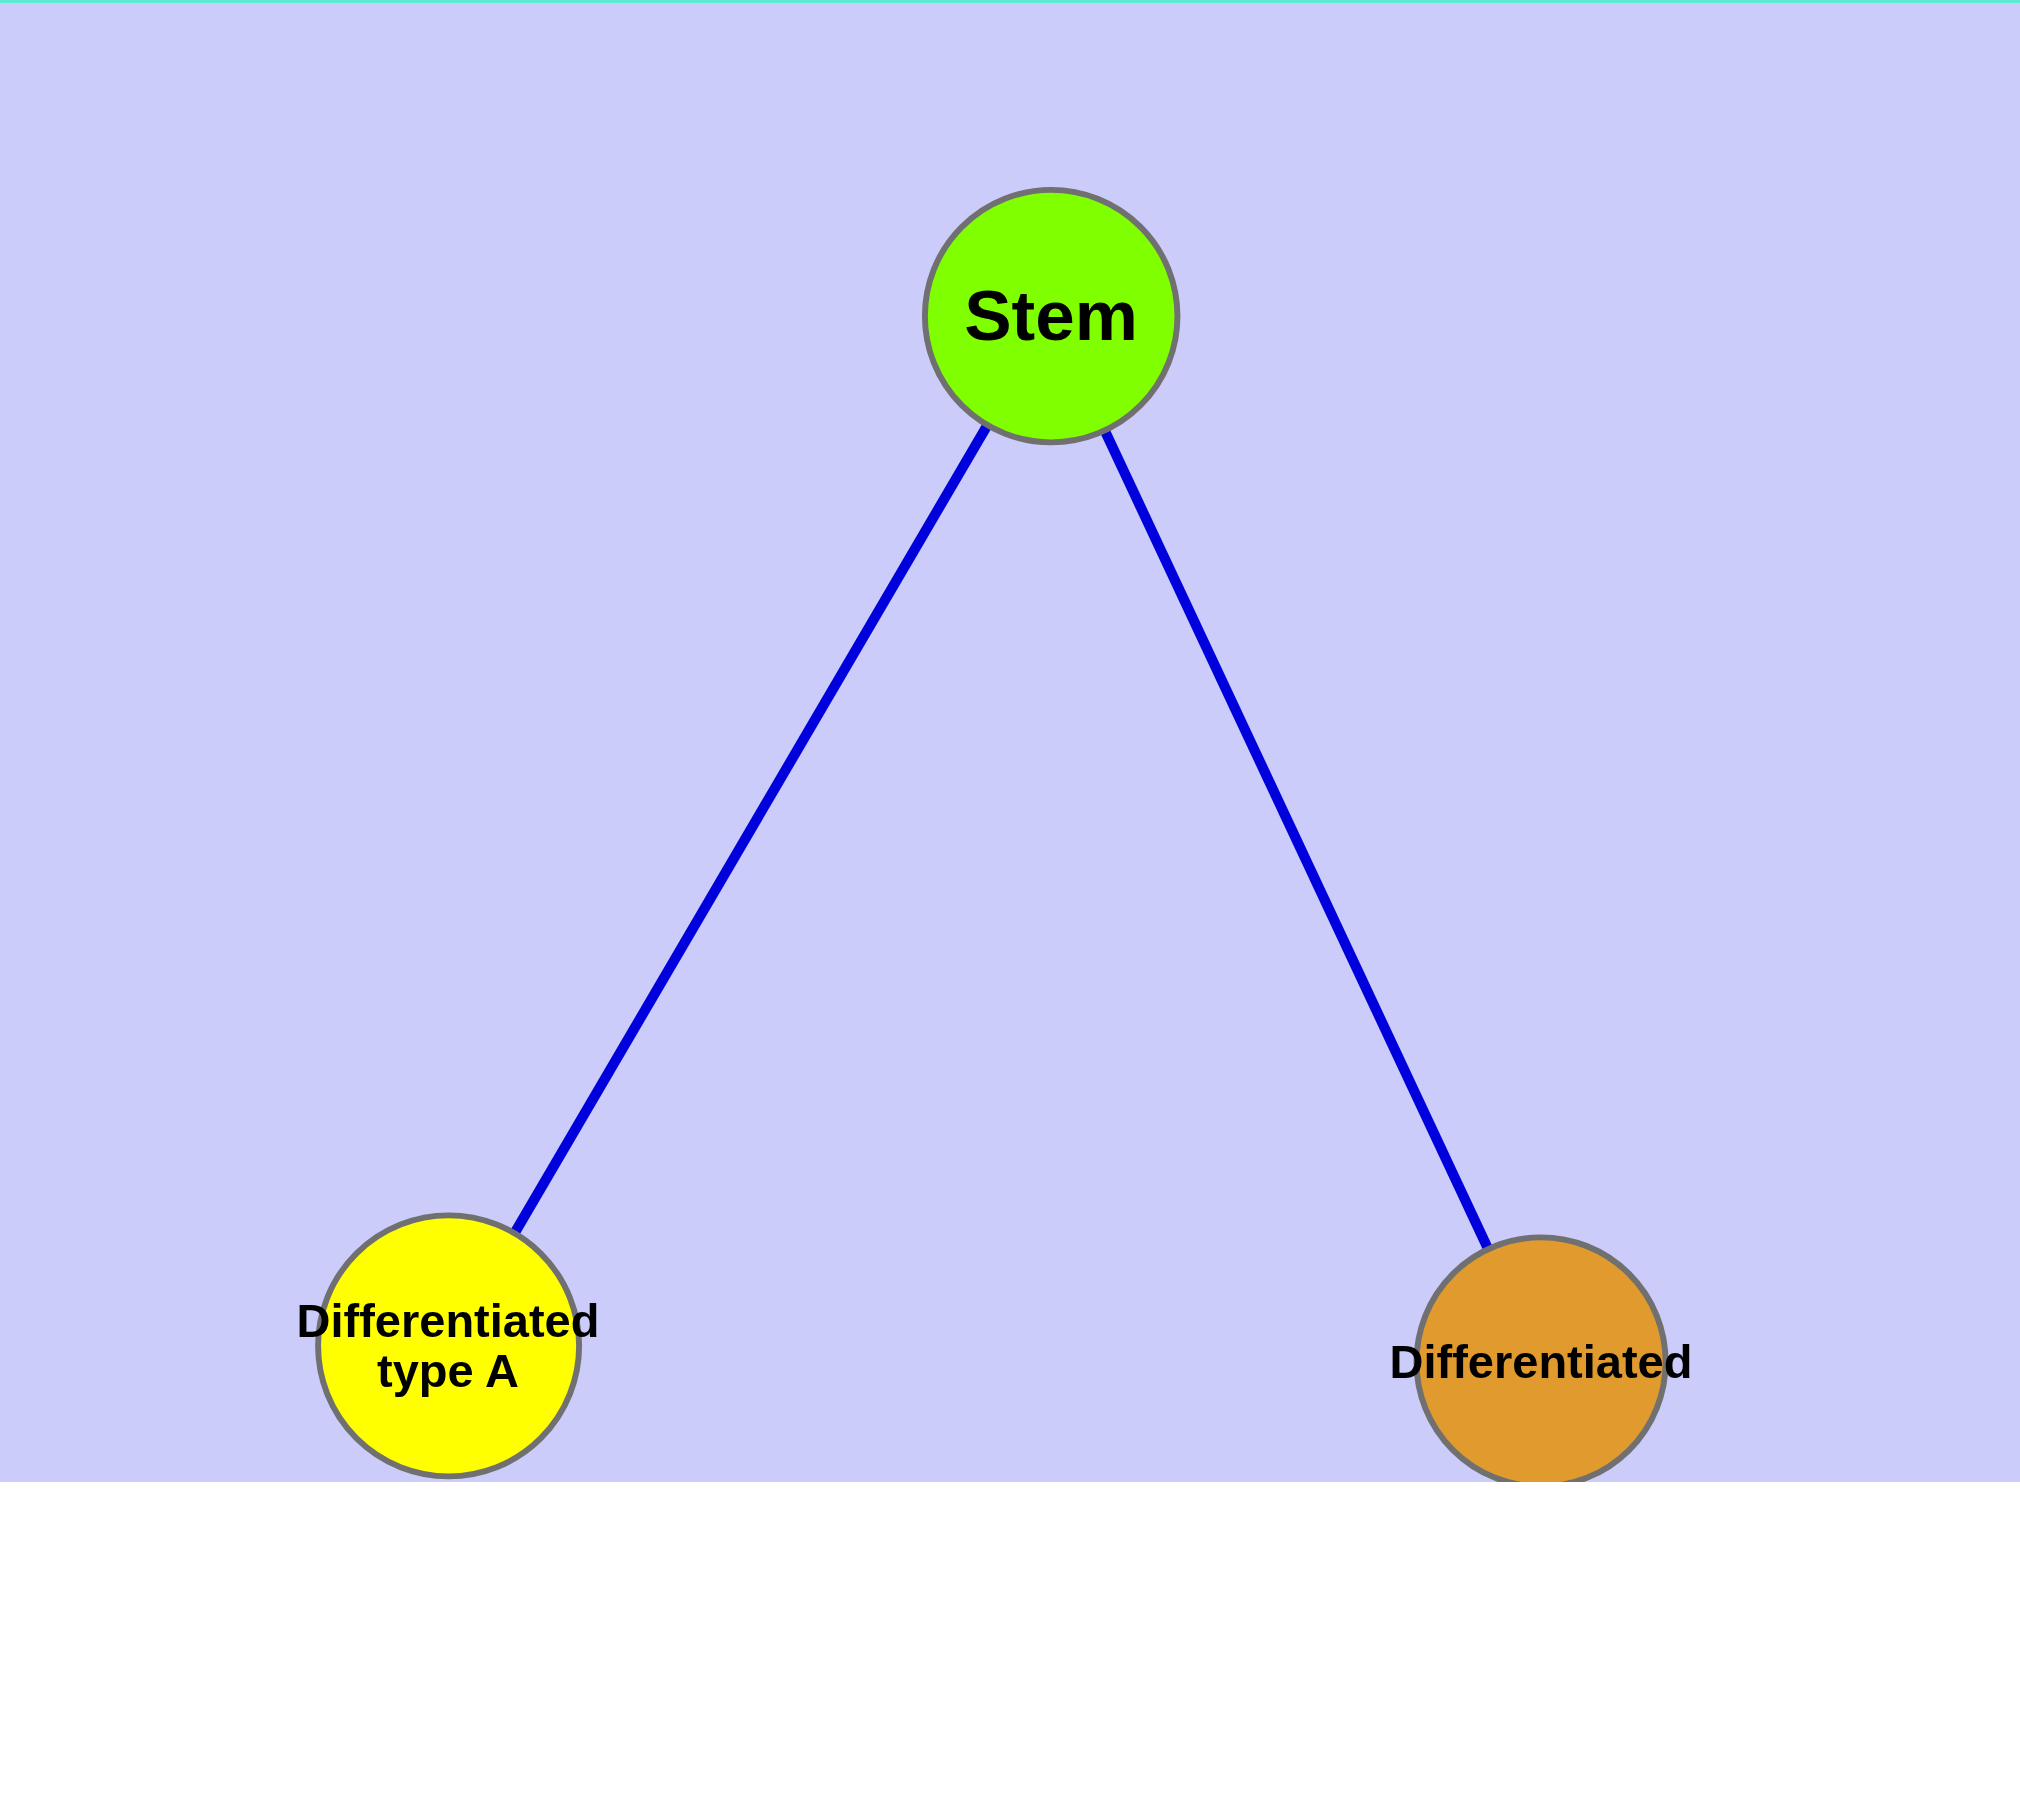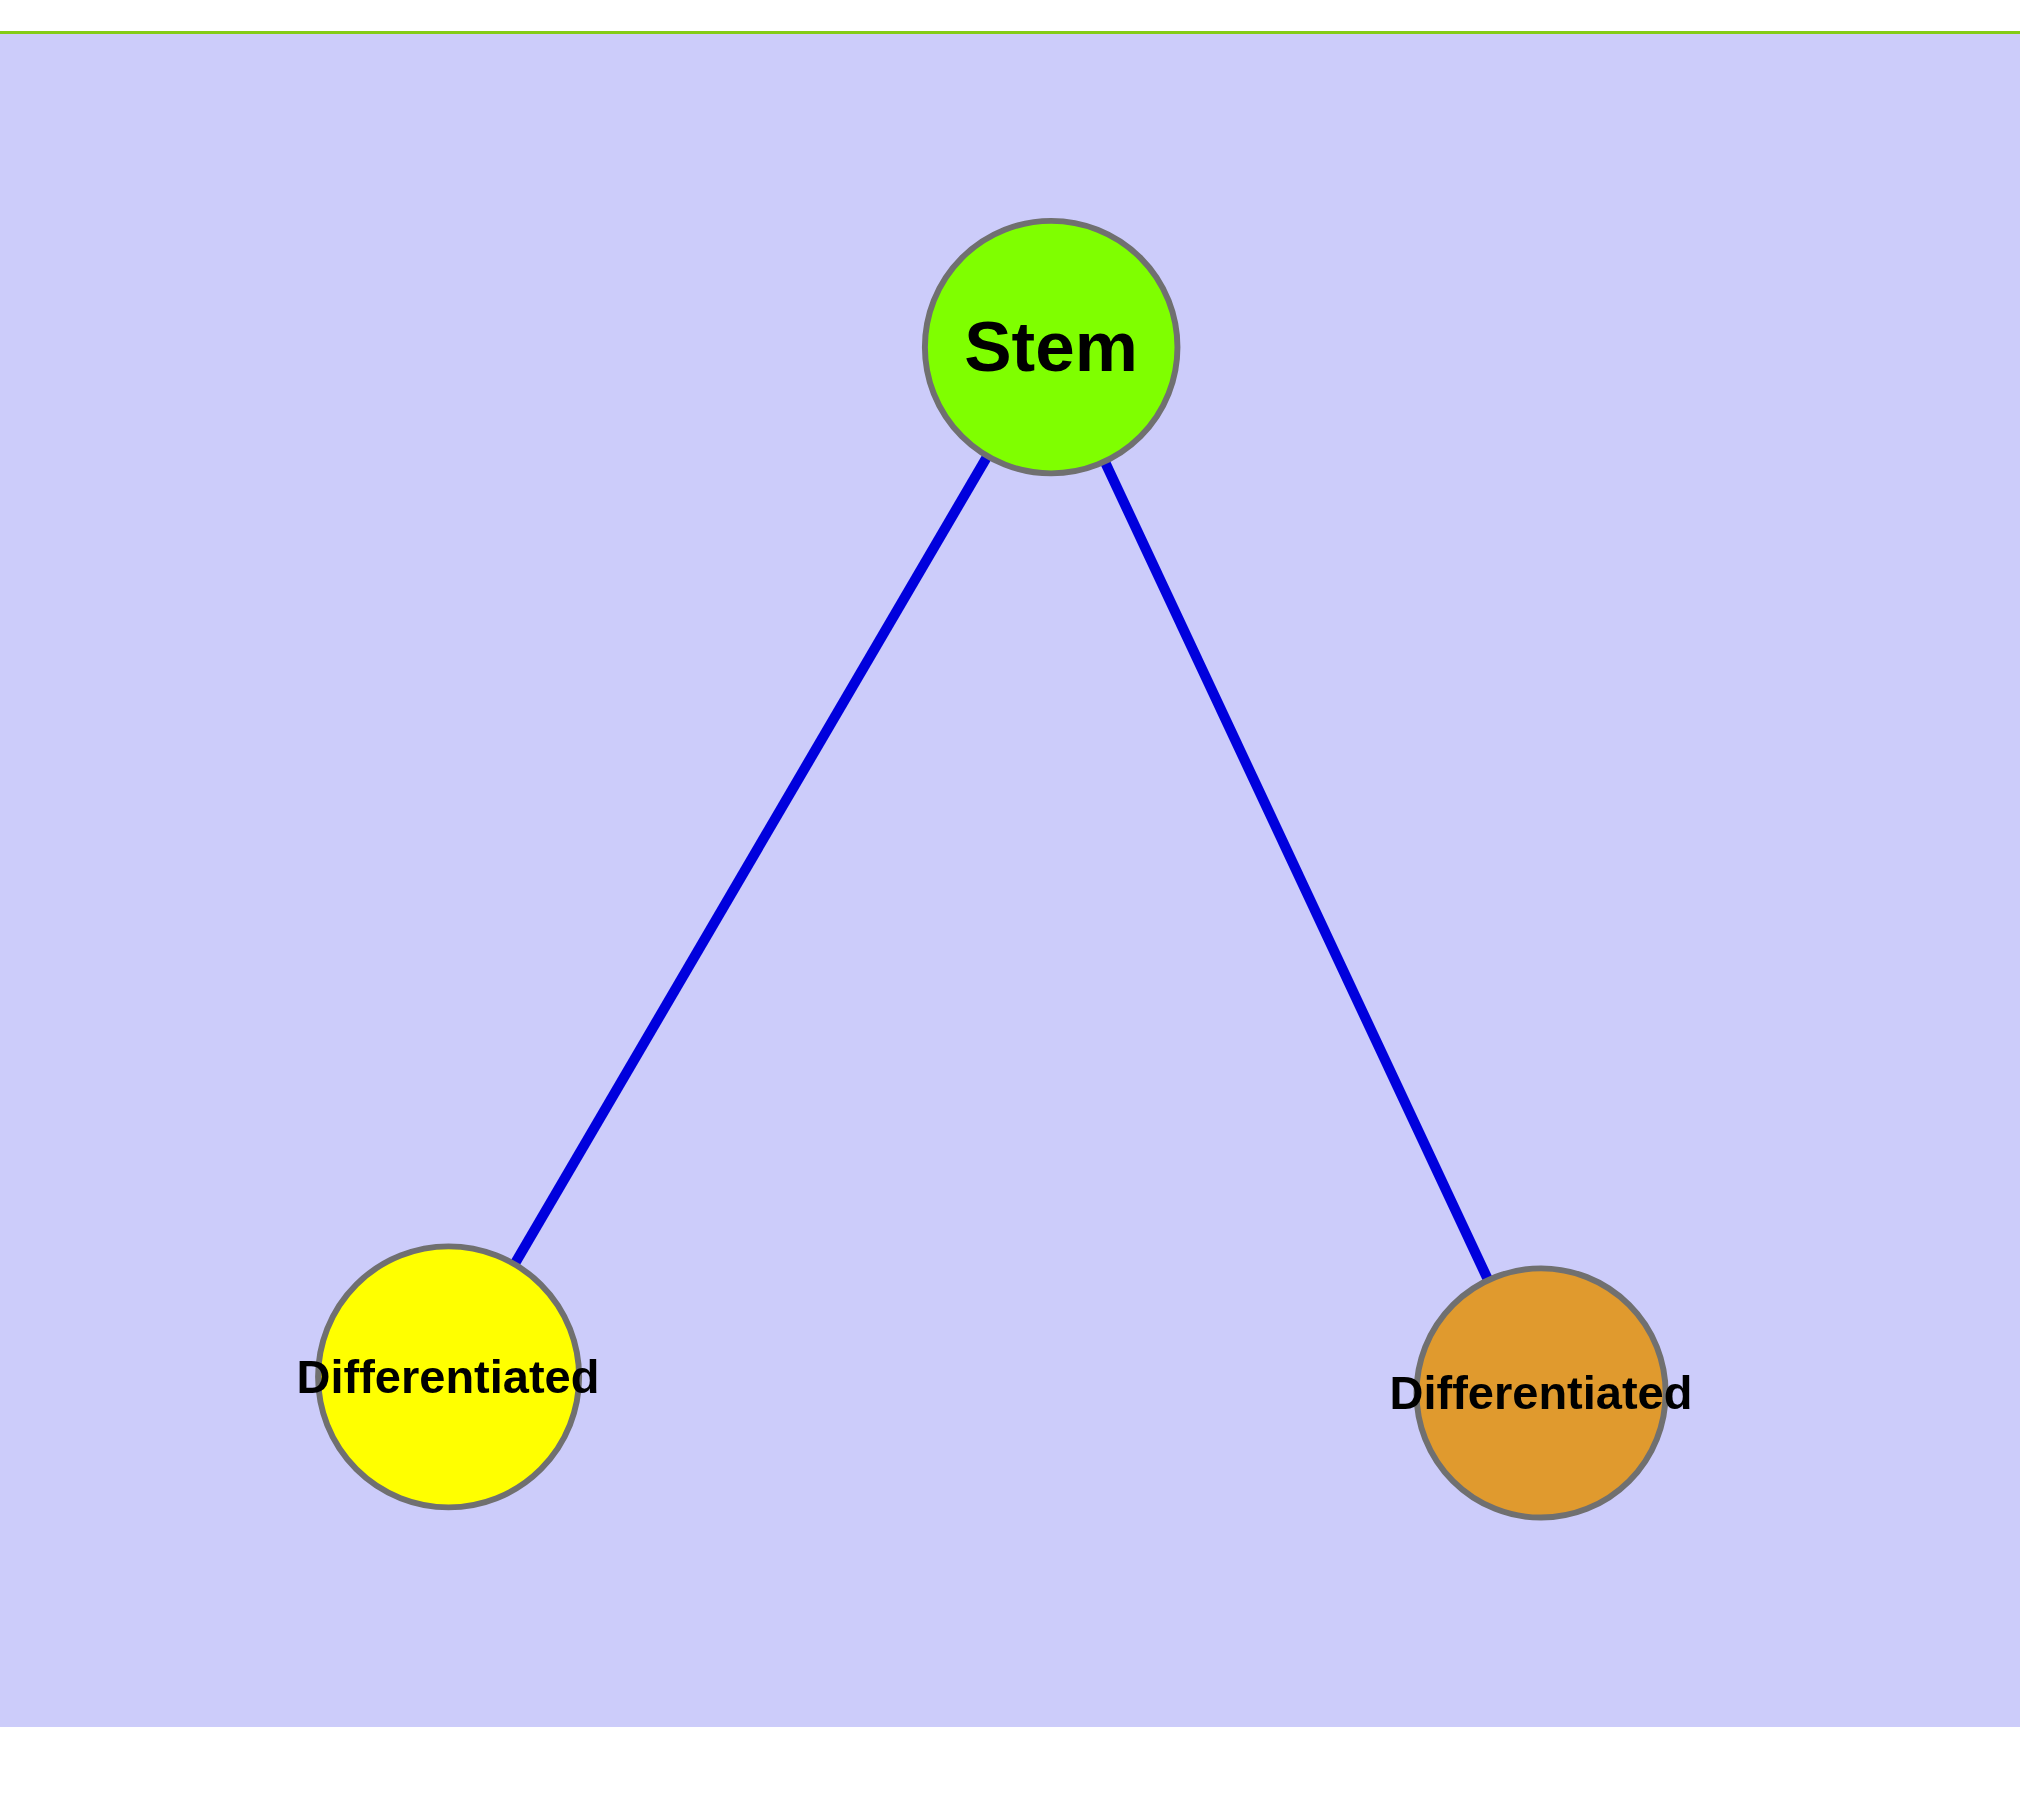--- a/index.html
+++ b/index.html
@@ -45,40 +45,41 @@
   #label-stem {
     font-size: 71px;
   }
   #label-typea, #label-typeb {
     font-size: 47px;
   }
 </style>
 </head>
 <body>
 
-<div id="canvas" style="width: 2021px; height: 1696px; background: #84cc16; margin-top: 31px;">
+<div id="canvas" style="width: 2021px; height: 1482px; background: #5eead4;">
 
   <div id="plot-bg" style="background: rgb(204, 204, 250); width: 2021px; height: 1809px;"></div>
 
   <svg id="graph-svg" viewBox="0 0 2384 2138">
     <g id="edge-layer">
         <line x1="1240" y1="373" x2="529" y2="1588" stroke="#0000dd" stroke-width="12" stroke-linecap="butt"></line>
         <line x1="1240" y1="373" x2="1818" y2="1607" stroke="#0000dd" stroke-width="12" stroke-linecap="butt"></line>
       </g>
     <g id="node-layer">
         <circle cx="1240" cy="373" r="149" fill="#7fff00" stroke="#707070" stroke-width="7"></circle>
         <circle cx="529" cy="1588" r="154" fill="#ffff00" stroke="#707070" stroke-width="7"></circle>
         <circle cx="1818" cy="1607" r="147" fill="#e09a2e" stroke="#707070" stroke-width="7"></circle>
       </g>
   </svg>
 
   <div class="node-label" id="label-stem" style="left: 1051px; top: 316px; color: rgb(0, 0, 0);">
       <div>Stem</div>
     </div>
   <div class="node-label" id="label-typea" style="left: 448px; top: 1346px; color: rgb(0, 0, 0);">
       <div>Differentiated</div>
+      <div>type A</div>
     </div>
   <div class="node-label" id="label-typeb" style="left: 1541px; top: 1362px; color: rgb(0, 0, 0);">
       <div>Differentiated</div>
     </div>
 
 </div>
 
 
 </body></html>

